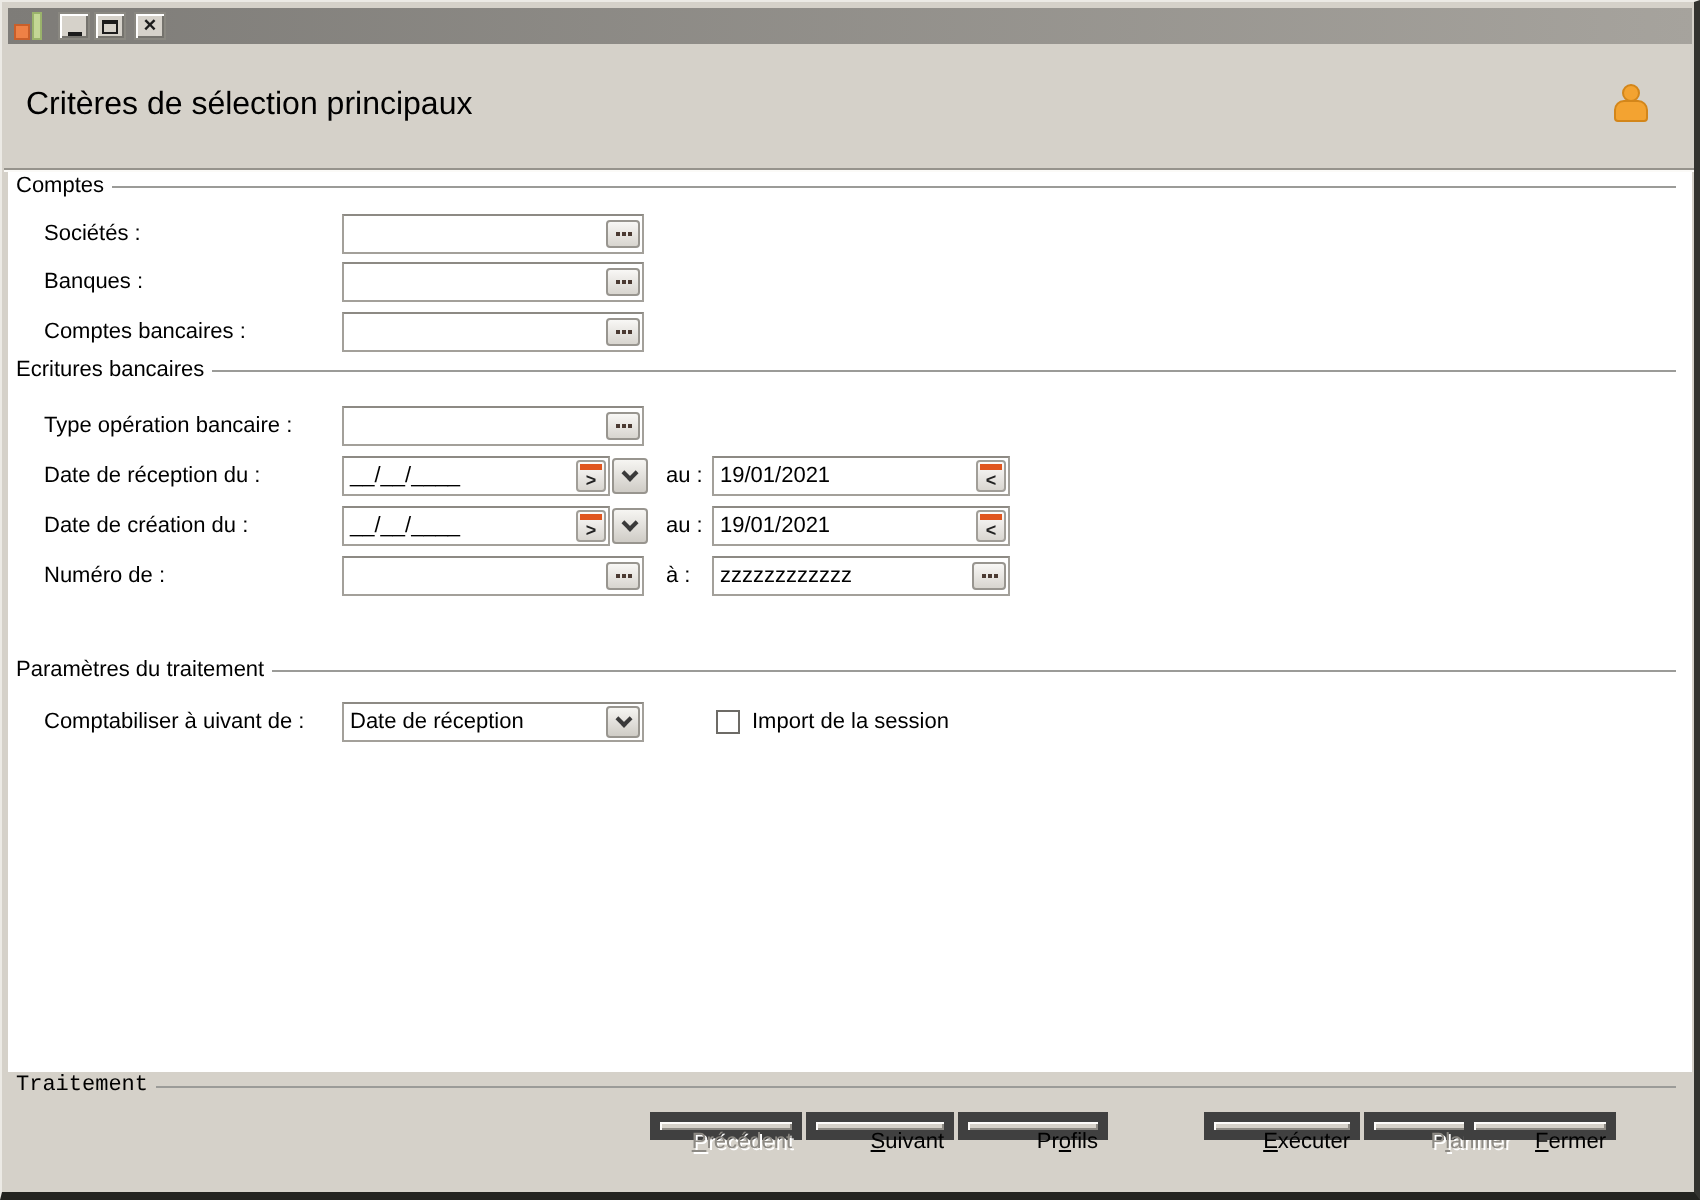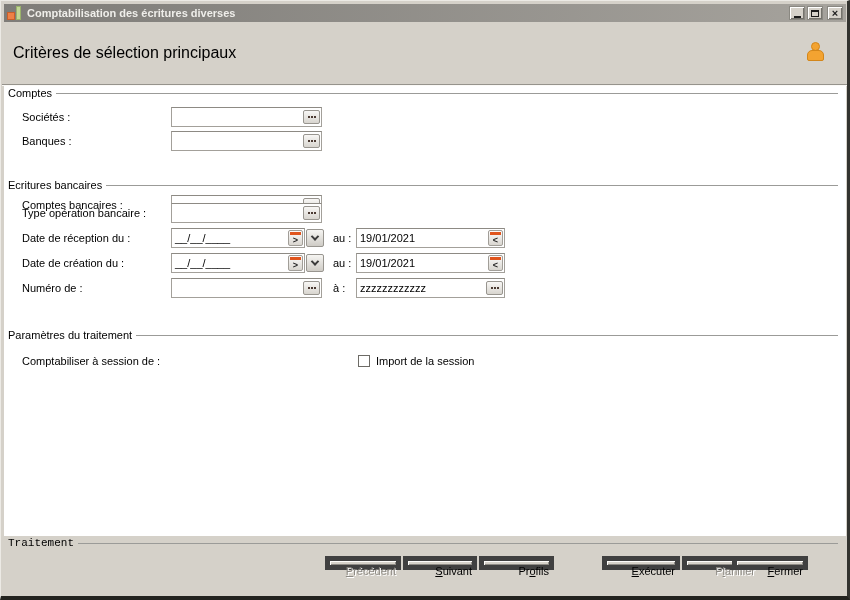--- a/index.html
+++ b/index.html
@@ -101,21 +101,20 @@
 <body>
 
 <div class="window">
   <div class="frame"></div>
 
   <div class="titlebar">
     <div class="app-icon">
       <div class="bar-green"></div>
       <div class="sq-orange"></div>
     </div>
-    <div class="title-text">Comptabilisation des écritures diverses</div>
     <div class="winbtn">
         <div class="glyph-min"></div>
       </div>
     <div class="winbtn">
         <div class="glyph-max"></div>
       </div>
     <div class="winbtn close">
         <div class="glyph-close">×</div>
       </div>
   </div>
@@ -151,21 +150,21 @@
       <div class="ibox" style="left:167px; width:151px;">
         <span class="val"></span>
         <span class="mini-btn">
             <i></i>
             <i></i>
             <i></i>
           </span>
       </div>
     </div>
 
-    <div class="row" style="top:70px;margin-top:39px;">
+    <div class="row" style="top:70px;">
       <span class="flabel">Comptes bancaires :</span>
       <div class="ibox" style="left:167px; width:151px;">
         <span class="val"></span>
         <span class="mini-btn">
             <i></i>
             <i></i>
             <i></i>
           </span>
       </div>
     </div>
@@ -251,21 +250,27 @@
           </span>
       </div>
     </div>
 
     <div class="group" style="top:243px;">
       <span class="glabel">Paramètres du traitement</span>
       <div class="rule"></div>
     </div>
 
     <div class="row" style="top:265px;">
-      <span class="flabel">Comptabiliser à session de :</span>
+      <span class="flabel">Comptabiliser à uivant de :</span>
+      <div class="ibox" style="left:167px; width:151px;">
+        <span class="val">Date de réception</span>
+        <span class="drop-btn inside">
+            <span class="chev"></span>
+          </span>
+      </div>
       <span class="checkbox"></span>
       <span class="cb-label">Import de la session</span>
     </div>
   </div>
 
   <div class="footer">
     <div class="group" style="top:1px;font-family:Liberation Mono, monospace;">
       <span class="glabel">Traitement</span>
       <div class="rule"></div>
     </div>

